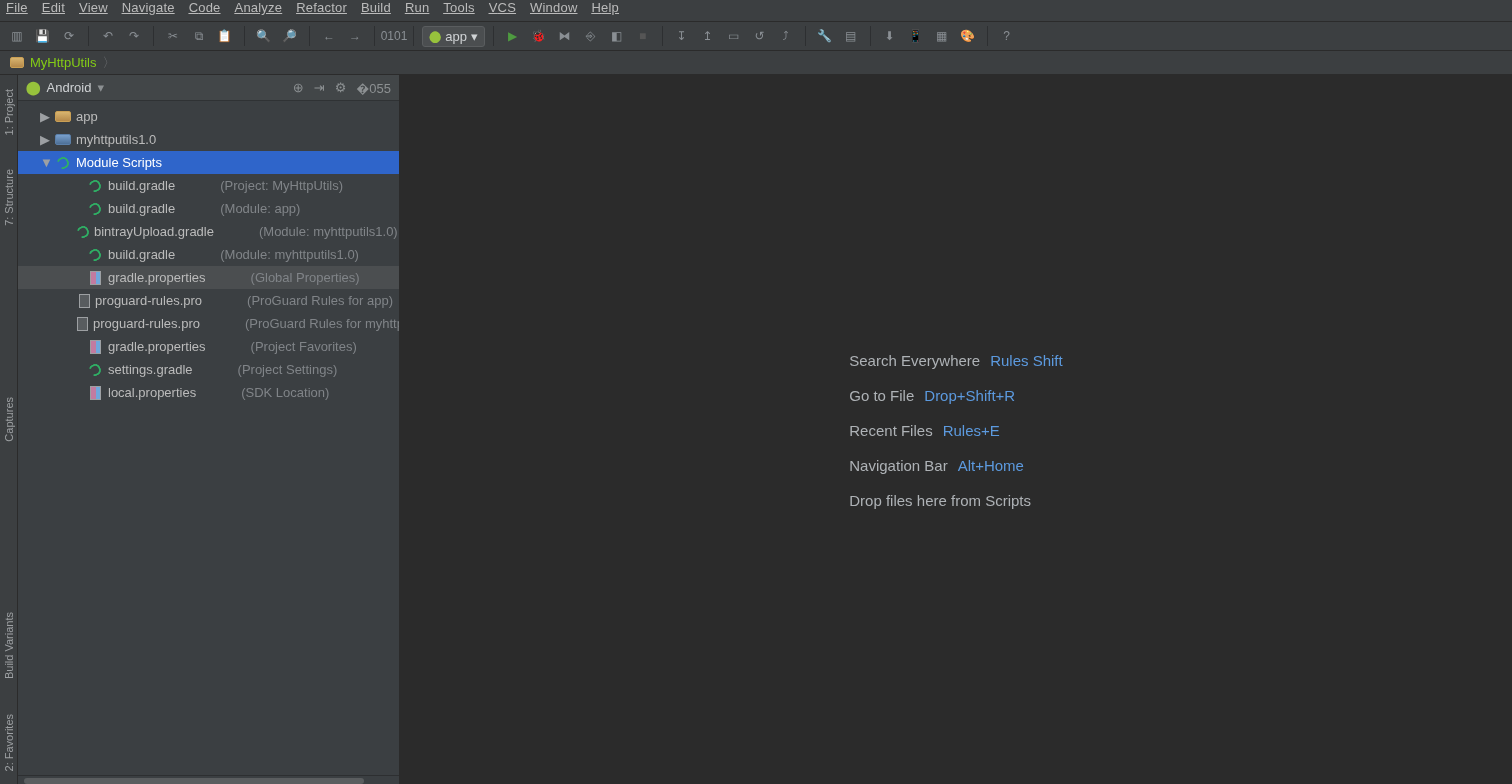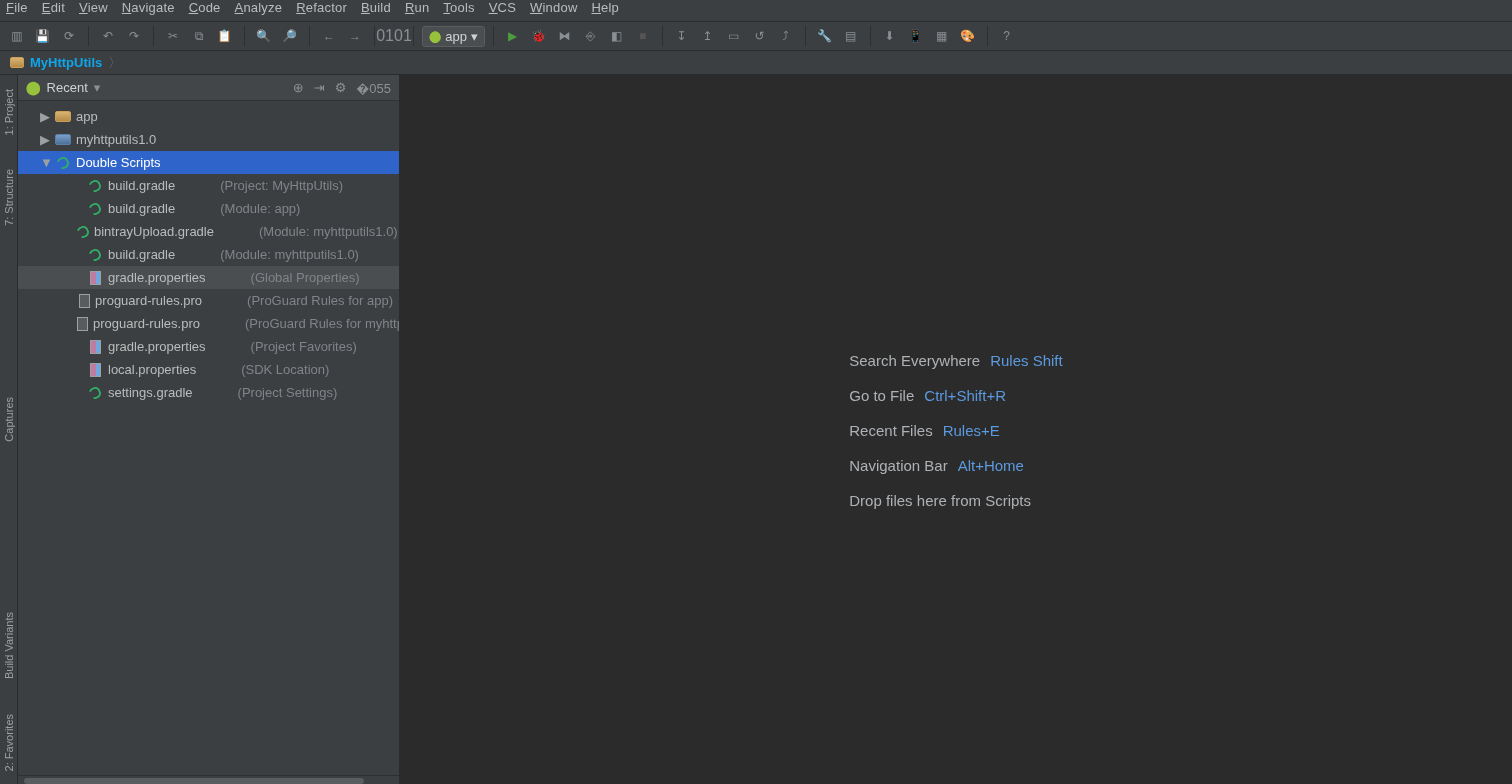--- a/index.html
+++ b/index.html
@@ -13,21 +13,21 @@
   overflow: hidden;
   user-select: none;
 }
 .menubar {
   display: flex;
   gap: 14px;
   padding: 0 6px 6px;
   background: #3c3f41;
   color: #bbbbbb;
 }
-.menubar span { cursor: pointer; letter-spacing: .2px; }
+.menubar span { cursor: pointer; letter-spacing: .2px; text-decoration: underline; }
 .menubar u { text-decoration: underline; }
 .toolbar {
   display: flex;
   align-items: center;
   gap: 4px;
   padding: 3px 6px;
   background: #3c3f41;
   border-top: 1px solid #2b2b2b;
   border-bottom: 1px solid #2b2b2b;
   height: 30px;
@@ -44,21 +44,21 @@
   background:#4b4e50;border:1px solid #5a5d5f;border-radius:3px;
   color:#cfd2d4;cursor:pointer;
 }
 .navbar {
   display:flex;align-items:center;gap:6px;
   padding:3px 10px;
   background:#3c3f41;
   border-bottom:1px solid #2b2b2b;
   height:24px;
 }
-.navbar .crumb { color:#0ea5e9;font-weight:bold; }
+.navbar .crumb { color:#84cc16; }
 .navbar .chev { color:#6b6e70; }
 .main { display:flex; height:calc(100% - 30px - 24px - 20px); }
 .left-gutter {
   width:18px;background:#3c3f41;border-right:1px solid #2b2b2b;
   display:flex;flex-direction:column;justify-content:space-between;padding:6px 0;
 }
 .gut-item {
   writing-mode:vertical-rl;transform:rotate(180deg);
   font-size:11px;color:#9da0a3;padding:8px 0;text-align:center;cursor:pointer;
 }
@@ -145,21 +145,21 @@
     </div>
     <div class="tb-sep"></div>
     <div class="tb-btn">
       <span style="color:#8a8f94;font-size:12px">←</span>
     </div>
     <div class="tb-btn">
       <span style="color:#8a8f94;font-size:12px">→</span>
     </div>
     <div class="tb-sep"></div>
     <div class="tb-btn">
-      <span style="color:#8a8f94;font-size:16px">0101</span>
+      <span style="color:#8a8f94;font-size:12px">0101</span>
     </div>
     <div class="tb-sep"></div>
     <div class="run-config">
       <span class="android-ic" style="font-size:11px">⬤</span>
       <span>app</span>
       <span>▾</span>
     </div>
     <div class="tb-sep"></div>
     <div class="tb-btn">
       <span style="color:#4e9a40;font-size:12px">▶</span>
@@ -239,21 +239,21 @@
     <div class="gut-dots" id="gut-bot">
         <div class="gut-item">Build Variants</div>
         <div class="gut-item">2: Favorites</div>
       </div>
   </div>
 
   <div class="sidebar">
     <div class="side-head">
       <div class="side-head-left">
         <span class="android-ic">⬤</span>
-        <span>Recent</span>
+        <span>Android</span>
         <span style="color:#8c9092">▾</span>
       </div>
       <div class="side-head-right">
         <span>⊕</span>
         <span>⇥</span>
         <span>⚙</span>
         <span>�055</span>
       </div>
     </div>
     <div class="tree" id="tree">
@@ -265,21 +265,21 @@
         <div class="tree-row" style="padding-left: 22px;">
           <span class="arrow">▶</span>
           <span class="ficon folder-ic blue"></span>
           <span>myhttputils1.0</span>
         </div>
         <div class="tree-row selected" style="padding-left: 22px;">
           <span class="arrow">▼</span>
           <span class="ficon">
             <span class="gradle-ic"></span>
           </span>
-          <span>Double Scripts</span>
+          <span>Module Scripts</span>
         </div>
         <div class="tree-row" style="padding-left: 54px;">
           <span class="arrow"></span>
           <span class="ficon">
             <span class="gradle-ic"></span>
           </span>
           <span>build.gradle</span> 
           <span class="dim">(Project: MyHttpUtils)</span>
         </div>
         <div class="tree-row" style="padding-left: 54px;">
@@ -334,41 +334,41 @@
           <span class="arrow"></span>
           <span class="ficon">
             <span class="prop-ic"></span>
           </span>
           <span>gradle.properties</span> 
           <span class="dim">(Project Favorites)</span>
         </div>
         <div class="tree-row" style="padding-left: 54px;">
           <span class="arrow"></span>
           <span class="ficon">
+            <span class="gradle-ic"></span>
+          </span>
+          <span>settings.gradle</span> 
+          <span class="dim">(Project Settings)</span>
+        </div>
+        <div class="tree-row" style="padding-left: 54px;">
+          <span class="arrow"></span>
+          <span class="ficon">
             <span class="prop-ic"></span>
           </span>
           <span>local.properties</span> 
           <span class="dim">(SDK Location)</span>
-        </div>
-        <div class="tree-row" style="padding-left: 54px;">
-          <span class="arrow"></span>
-          <span class="ficon">
-            <span class="gradle-ic"></span>
-          </span>
-          <span>settings.gradle</span> 
-          <span class="dim">(Project Settings)</span>
         </div>
       </div>
     <div class="hscroll">
         <div class="thumb"></div>
       </div>
   </div>
 
   <div class="editor">
     <div class="tips" id="tips">
         <div class="tip"><span>Search Everywhere</span><span class="kb">Rules Shift</span></div>
-        <div class="tip"><span>Go to File</span><span class="kb">Ctrl+Shift+R</span></div>
+        <div class="tip"><span>Go to File</span><span class="kb">Drop+Shift+R</span></div>
         <div class="tip"><span>Recent Files</span><span class="kb">Rules+E</span></div>
         <div class="tip"><span>Navigation Bar</span><span class="kb">Alt+Home</span></div>
         <div class="tip"><span>Drop files here from Scripts</span></div>
       </div>
   </div>
 </div>
 
 </body></html>

